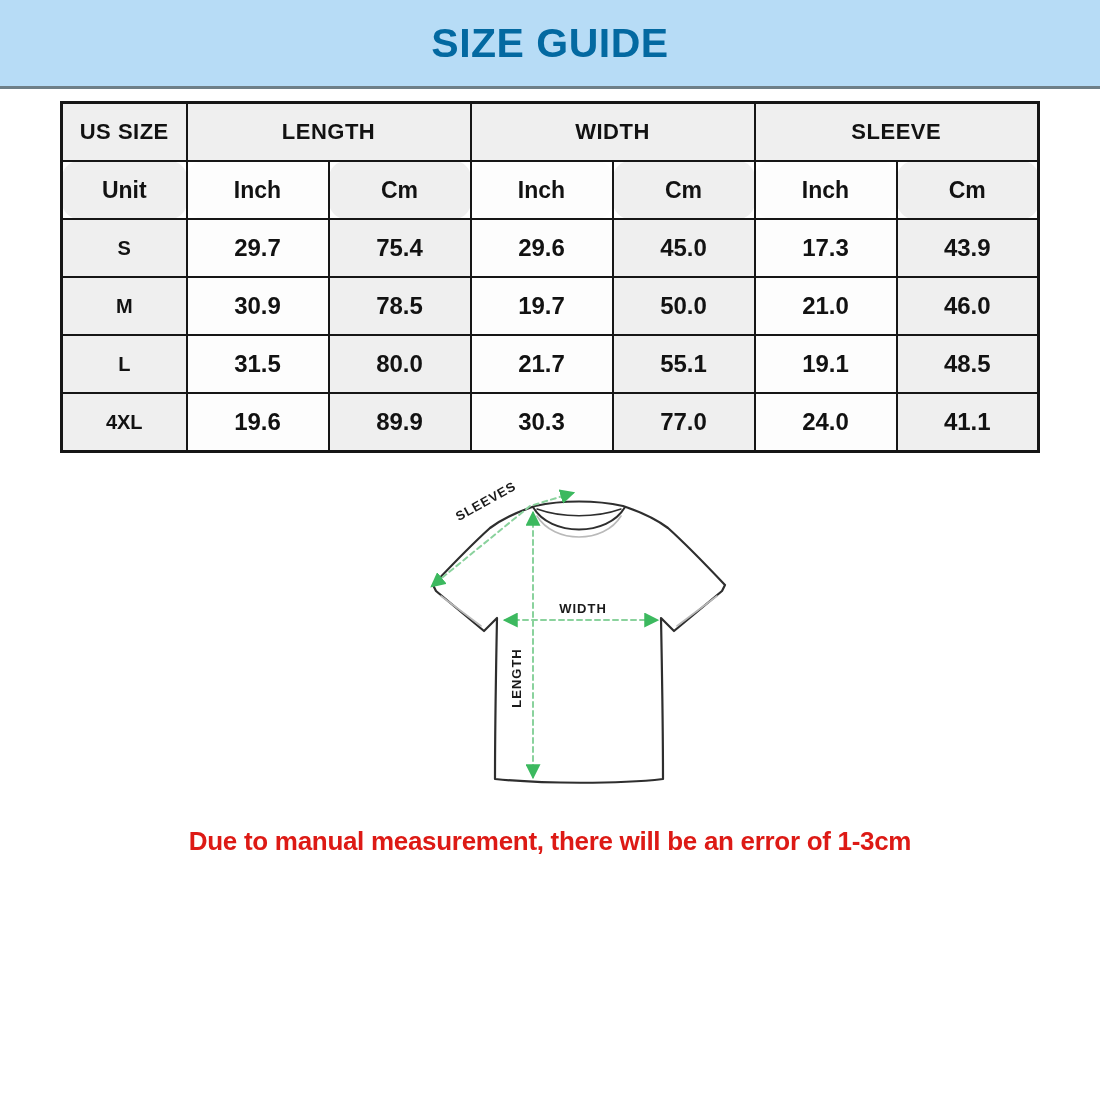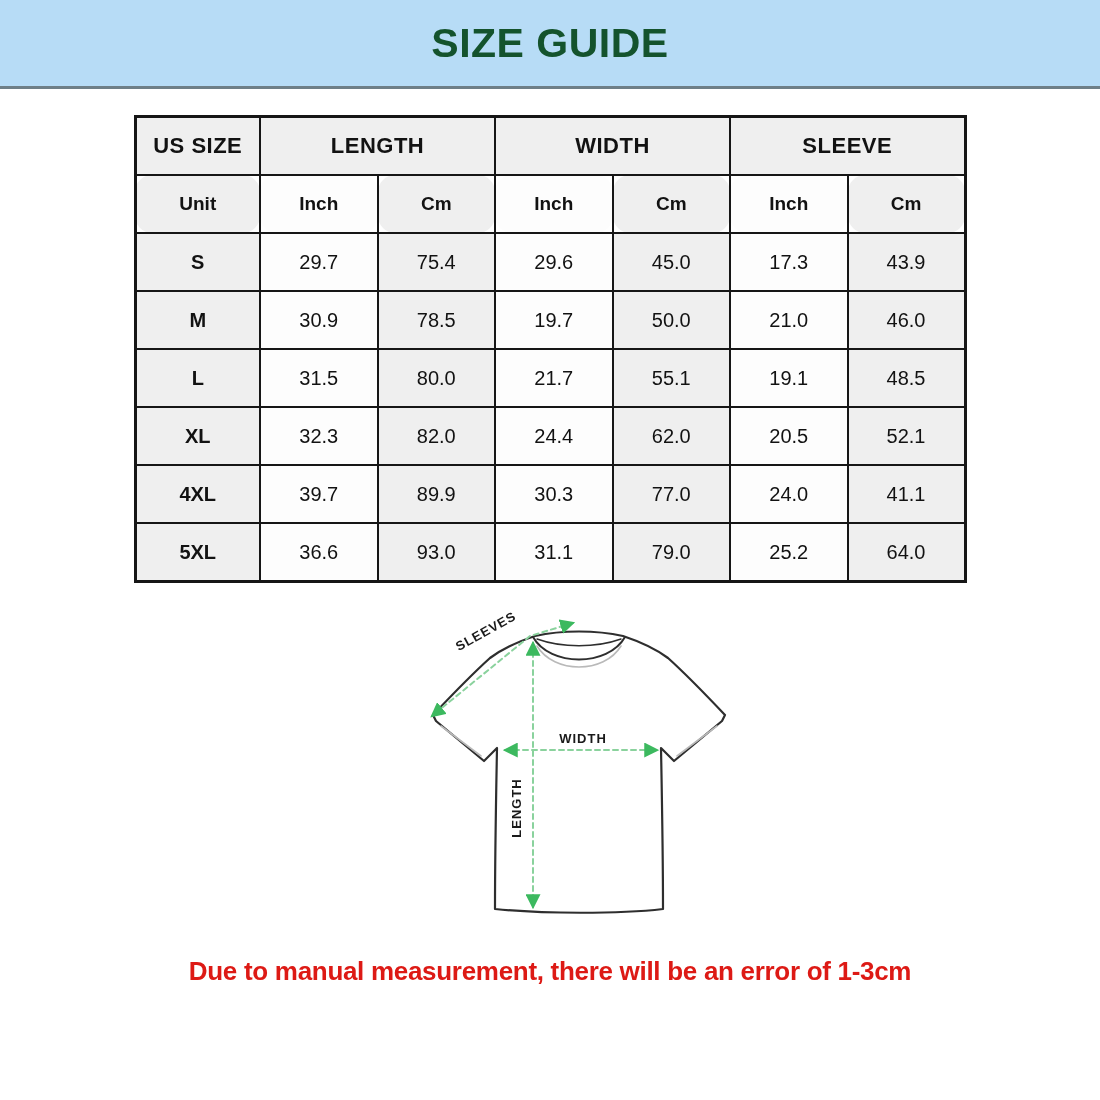--- a/index.html
+++ b/index.html
@@ -30,59 +30,59 @@
     border-bottom: 3px solid var(--banner-border);
     display: flex;
     align-items: center;
     justify-content: center;
   }
   .banner h1 {
     margin: 0;
     font-size: 41px;
     font-weight: 700;
     letter-spacing: 0.5px;
-    color: #14532d;
+    color: #0369a1;
   }
   table.size-table {
-    width: 833px;
-    margin: 26px auto 0;
+    width: 980px;
+    margin: 12px auto 0;
     border-collapse: collapse;
     table-layout: fixed;
     border: 3px solid var(--table-border);
   }
   .size-table th, .size-table td {
     border: 2.5px solid var(--table-border);
     text-align: center;
     vertical-align: middle;
     height: 56px;
     padding: 0;
     color: #121212;
   }
   .size-table col.c-size { width: 125px; }
   .size-table .group-row th {
     background: var(--cell-gray);
     font-size: 22px;
     font-weight: 700;
     letter-spacing: 0.5px;
   }
   .size-table .unit-row th {
-    font-size: 19px;
+    font-size: 23px;
     font-weight: 700;
     border-radius: 17px;
   }
   .size-table .unit-row th:nth-child(odd),
   .size-table tr.data-row > *:nth-child(odd) {
     background: var(--cell-gray);
   }
   .size-table .unit-row th:nth-child(even),
   .size-table tr.data-row > *:nth-child(even) {
     background: var(--cell-white);
   }
   .size-table tr.data-row th { font-size: 20px; font-weight: 700; }
-  .size-table tr.data-row td { font-size: 20px; font-weight: 400; }
+  .size-table tr.data-row td { font-size: 24px; font-weight: 700; }
   .diagram-wrap {
     width: 360px;
     height: 335px;
     margin: 12px auto 0;
     transform: translateX(30px);
   }
   .shirt-outline { fill: #ffffff; stroke: var(--outline-dark); stroke-width: 2.2; stroke-linejoin: round; }
   .shirt-line    { fill: none; stroke: var(--outline-dark); stroke-width: 2; stroke-linecap: round; }
   .shirt-line-thin { fill: none; stroke: var(--outline-dark); stroke-width: 1.4; stroke-linecap: round; }
   .shirt-gray    { fill: none; stroke: var(--outline-gray); stroke-width: 1.6; stroke-linecap: round; }
@@ -164,45 +164,27 @@
     <tr class="data-row">
       <th>L</th>
       <td>31.5</td>
       <td>80.0</td>
       <td>21.7</td>
       <td>55.1</td>
       <td>19.1</td>
       <td>48.5</td>
     </tr>
     <tr class="data-row">
-      <th>XL</th>
-      <td>32.3</td>
-      <td>82.0</td>
-      <td>24.4</td>
-      <td>62.0</td>
-      <td>20.5</td>
-      <td>52.1</td>
-    </tr>
-    <tr class="data-row">
       <th>4XL</th>
-      <td>39.7</td>
+      <td>19.6</td>
       <td>89.9</td>
       <td>30.3</td>
       <td>77.0</td>
       <td>24.0</td>
       <td>41.1</td>
-    </tr>
-    <tr class="data-row">
-      <th>5XL</th>
-      <td>36.6</td>
-      <td>93.0</td>
-      <td>31.1</td>
-      <td>79.0</td>
-      <td>25.2</td>
-      <td>64.0</td>
     </tr>
   </tbody>
 </table>
 
 <div class="diagram-wrap">
   <svg viewBox="0 0 360 335" width="360" height="335">
     <defs>
       <marker id="arr" viewBox="0 0 10 10" refX="8.5" refY="5" markerWidth="7.5" markerHeight="7.5" orient="auto-start-reverse">
         <path d="M0 0 L10 5 L0 10 Z" class="arrowhead"></path>
       </marker>

